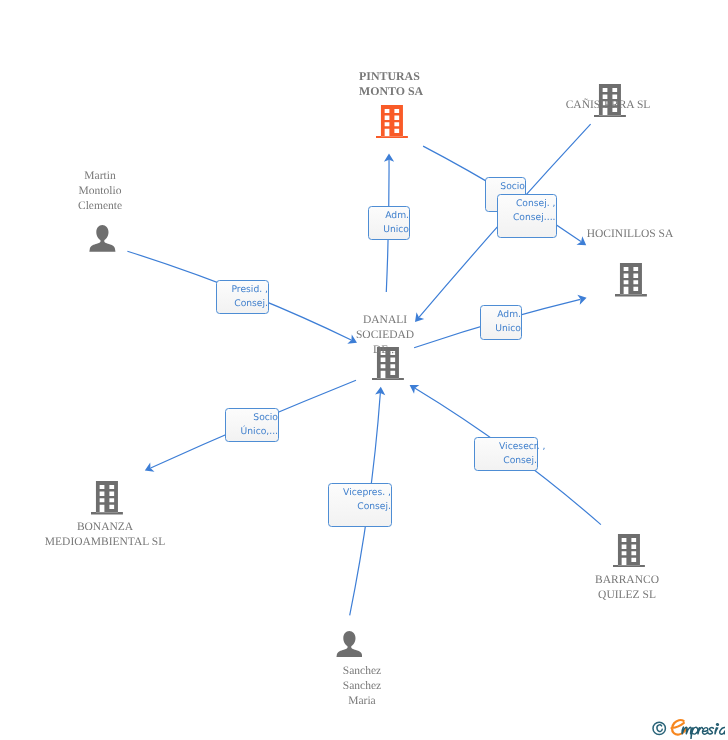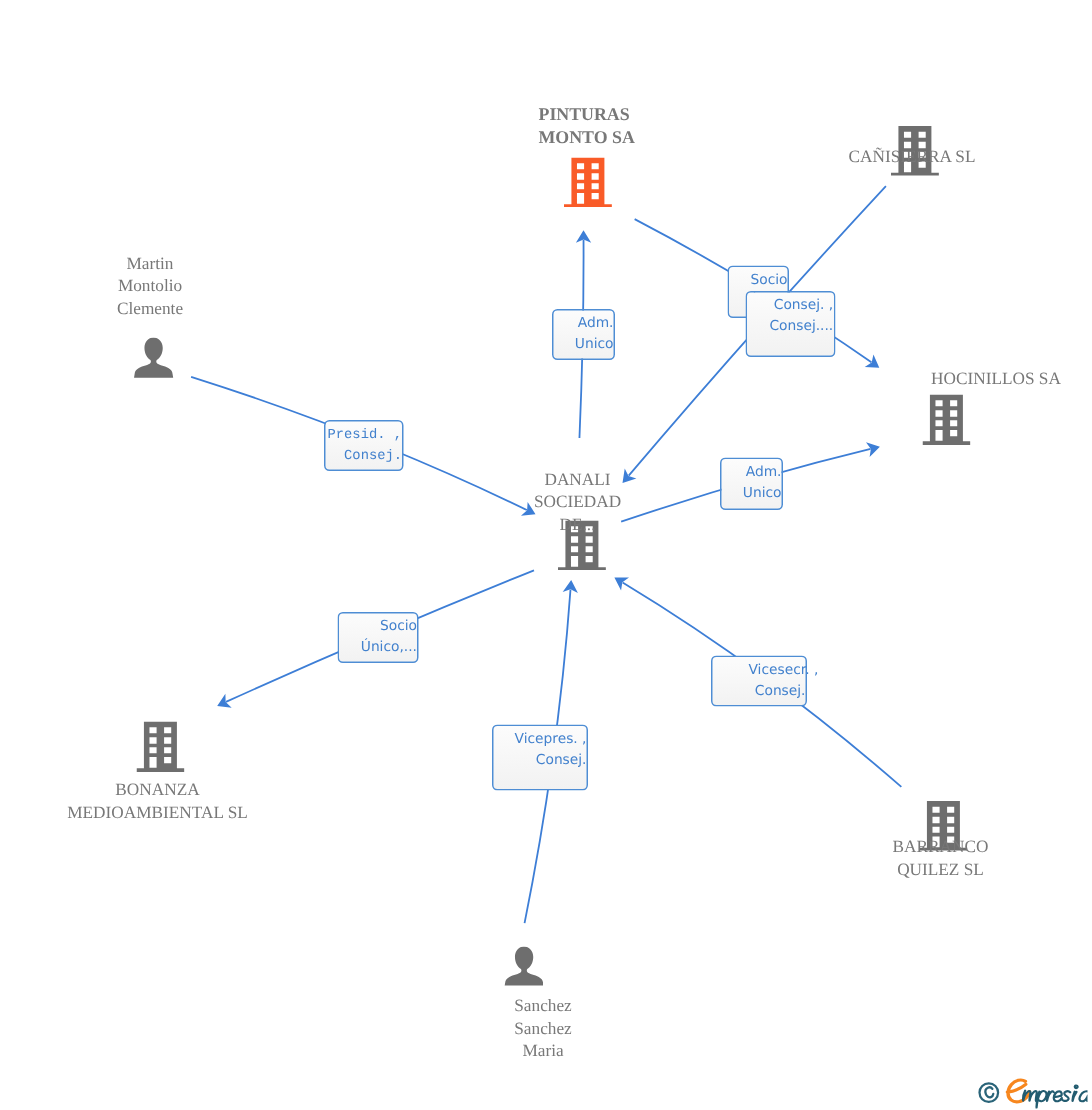--- a/index.html
+++ b/index.html
@@ -57,58 +57,58 @@
         </svg></div>
       <div class="node-label left" style="left: 358.6px; top: 69px; font-weight: bold; font-size: 11.9px;">PINTURAS
 MONTO SA</div>
       <div class="node-icon" style="left: 594.1px; top: 83.9px;"><svg width="31.9" height="33.6" viewBox="0 0 31.9 33.6">
           <path fill="#6e6e6e" fill-rule="evenodd" d="M4.95 0 h22.0 v31.2 h-22.0 z M0 31.1 h31.9 v2.5 h-31.9 z M8.65 3.9 h4.75 v4.0 h-4.75 z M18.4 3.9 h4.75 v4.0 h-4.75 z M8.65 10.5 h4.75 v4.4 h-4.75 z M18.4 10.5 h4.75 v4.4 h-4.75 z M8.65 17.15 h4.75 v4.0 h-4.75 z M18.4 17.15 h4.75 v4.0 h-4.75 z M8.65 23.65 h4.75 v7.25 h-4.75 z M18.4 23.65 h4.75 v4.25 h-4.75 z"></path>
         </svg></div>
       <div class="node-label" style="left: 607.6px; top: 52px; margin-top: 46px;">CAÑISIERRA SL</div>
       <div class="node-icon" style="left: 614.85px; top: 263.15px;"><svg width="31.9" height="33.6" viewBox="0 0 31.9 33.6">
           <path fill="#6e6e6e" fill-rule="evenodd" d="M4.95 0 h22.0 v31.2 h-22.0 z M0 31.1 h31.9 v2.5 h-31.9 z M8.65 3.9 h4.75 v4.0 h-4.75 z M18.4 3.9 h4.75 v4.0 h-4.75 z M8.65 10.5 h4.75 v4.4 h-4.75 z M18.4 10.5 h4.75 v4.4 h-4.75 z M8.65 17.15 h4.75 v4.0 h-4.75 z M18.4 17.15 h4.75 v4.0 h-4.75 z M8.65 23.65 h4.75 v7.25 h-4.75 z M18.4 23.65 h4.75 v4.25 h-4.75 z"></path>
         </svg></div>
-      <div class="node-label" style="left: 630px; top: 246px; margin-left: 34px;">HOCINILLOS SA</div>
+      <div class="node-label" style="left: 630px; top: 227px;">HOCINILLOS SA</div>
       <div class="node-icon" style="left: 89.1px; top: 224.8px;"><svg width="26.8" height="26.8" viewBox="0 0 26.8 26.8">
           <path fill="#6e6e6e" d="M13.3 0 C9.9 0 7.3 2.9 7.3 7.0 C7.3 10.8 9.3 14.0 11.3 15.0 C11.7 15.8 11.7 16.4 11.3 17.0 C10.3 18.4 6.0 18.9 3.6 20.3 C1.8 21.4 0.9 22.4 0.75 24.3 L0.35 26.8 H26.45 L26.05 24.3 C25.9 22.4 25.0 21.4 23.2 20.3 C20.8 18.9 16.5 18.4 15.5 17.0 C15.1 16.4 15.1 15.8 15.5 15.0 C17.5 14.0 19.5 10.8 19.5 7.0 C19.5 2.9 16.7 0 13.3 0 Z"></path>
         </svg></div>
       <div class="node-label" style="left: 99.5px; top: 168.5px;">Martin
 Montolio
 Clemente</div>
       <div class="node-icon" style="left: 371.65px; top: 346.9px;"><svg width="31.9" height="33.6" viewBox="0 0 31.9 33.6">
           <path fill="#6e6e6e" fill-rule="evenodd" d="M4.95 0 h22.0 v31.2 h-22.0 z M0 31.1 h31.9 v2.5 h-31.9 z M8.65 3.9 h4.75 v4.0 h-4.75 z M18.4 3.9 h4.75 v4.0 h-4.75 z M8.65 10.5 h4.75 v4.4 h-4.75 z M18.4 10.5 h4.75 v4.4 h-4.75 z M8.65 17.15 h4.75 v4.0 h-4.75 z M18.4 17.15 h4.75 v4.0 h-4.75 z M8.65 23.65 h4.75 v7.25 h-4.75 z M18.4 23.65 h4.75 v4.25 h-4.75 z"></path>
         </svg></div>
       <div class="node-label" style="left: 384.7px; top: 296.5px; margin-top: 16px;">DANALI
 SOCIEDAD
 DE...</div>
       <div class="node-icon" style="left: 91.1px; top: 481px;"><svg width="31.9" height="33.6" viewBox="0 0 31.9 33.6">
           <path fill="#6e6e6e" fill-rule="evenodd" d="M4.95 0 h22.0 v31.2 h-22.0 z M0 31.1 h31.9 v2.5 h-31.9 z M8.65 3.9 h4.75 v4.0 h-4.75 z M18.4 3.9 h4.75 v4.0 h-4.75 z M8.65 10.5 h4.75 v4.4 h-4.75 z M18.4 10.5 h4.75 v4.4 h-4.75 z M8.65 17.15 h4.75 v4.0 h-4.75 z M18.4 17.15 h4.75 v4.0 h-4.75 z M8.65 23.65 h4.75 v7.25 h-4.75 z M18.4 23.65 h4.75 v4.25 h-4.75 z"></path>
         </svg></div>
       <div class="node-label" style="left: 105.2px; top: 519.5px; text-align: center;">BONANZA
 MEDIOAMBIENTAL SL</div>
       <div class="node-icon" style="left: 613.05px; top: 533.8px;"><svg width="31.9" height="33.6" viewBox="0 0 31.9 33.6">
           <path fill="#6e6e6e" fill-rule="evenodd" d="M4.95 0 h22.0 v31.2 h-22.0 z M0 31.1 h31.9 v2.5 h-31.9 z M8.65 3.9 h4.75 v4.0 h-4.75 z M18.4 3.9 h4.75 v4.0 h-4.75 z M8.65 10.5 h4.75 v4.4 h-4.75 z M18.4 10.5 h4.75 v4.4 h-4.75 z M8.65 17.15 h4.75 v4.0 h-4.75 z M18.4 17.15 h4.75 v4.0 h-4.75 z M8.65 23.65 h4.75 v7.25 h-4.75 z M18.4 23.65 h4.75 v4.25 h-4.75 z"></path>
         </svg></div>
-      <div class="node-label" style="left: 627.3px; top: 558px;">BARRANCO
+      <div class="node-label" style="left: 627.3px; top: 573px;">BARRANCO
 QUILEZ SL</div>
       <div class="node-icon" style="left: 335.6px; top: 630.6px;"><svg width="26.8" height="26.8" viewBox="0 0 26.8 26.8">
           <path fill="#6e6e6e" d="M13.3 0 C9.9 0 7.3 2.9 7.3 7.0 C7.3 10.8 9.3 14.0 11.3 15.0 C11.7 15.8 11.7 16.4 11.3 17.0 C10.3 18.4 6.0 18.9 3.6 20.3 C1.8 21.4 0.9 22.4 0.75 24.3 L0.35 26.8 H26.45 L26.05 24.3 C25.9 22.4 25.0 21.4 23.2 20.3 C20.8 18.9 16.5 18.4 15.5 17.0 C15.1 16.4 15.1 15.8 15.5 15.0 C17.5 14.0 19.5 10.8 19.5 7.0 C19.5 2.9 16.7 0 13.3 0 Z"></path>
         </svg></div>
       <div class="node-label" style="left: 362px; top: 663.5px;">Sanchez
 Sanchez
 Maria</div>
     </div>
   <div id="labels-layer">
       <div class="elabel" style="left: 367.5px; top: 205.5px; width: 42px; height: 34px;">Adm.
 Unico</div>
       <div class="elabel" style="left: 484.5px; top: 177px; width: 41px; height: 35px;">Socio
 Único</div>
       <div class="elabel" style="left: 473px; top: 194px; width: 59.5px; height: 44px; margin-left: 24px;">Consej. ,
 Consej....</div>
-      <div class="elabel" style="left: 215.5px; top: 279.5px; width: 53px; height: 34px; font-family: Liberation Mono, monospace;">Presid. ,
+      <div class="elabel" style="left: 215.5px; top: 279.5px; width: 53px; height: 34px;">Presid. ,
 Consej.</div>
       <div class="elabel" style="left: 479.5px; top: 304.5px; width: 42px; height: 34.5px;">Adm.
 Unico</div>
       <div class="elabel" style="left: 225px; top: 408px; width: 54px; height: 34px;">Socio
 Único,...</div>
       <div class="elabel" style="left: 328px; top: 483px; width: 64px; height: 44px;">Vicepres. ,
 Consej.</div>
       <div class="elabel" style="left: 474px; top: 437px; width: 64px; height: 34px; padding-left: 24px;">Vicesecr. ,
 Consej.</div>
     </div>

